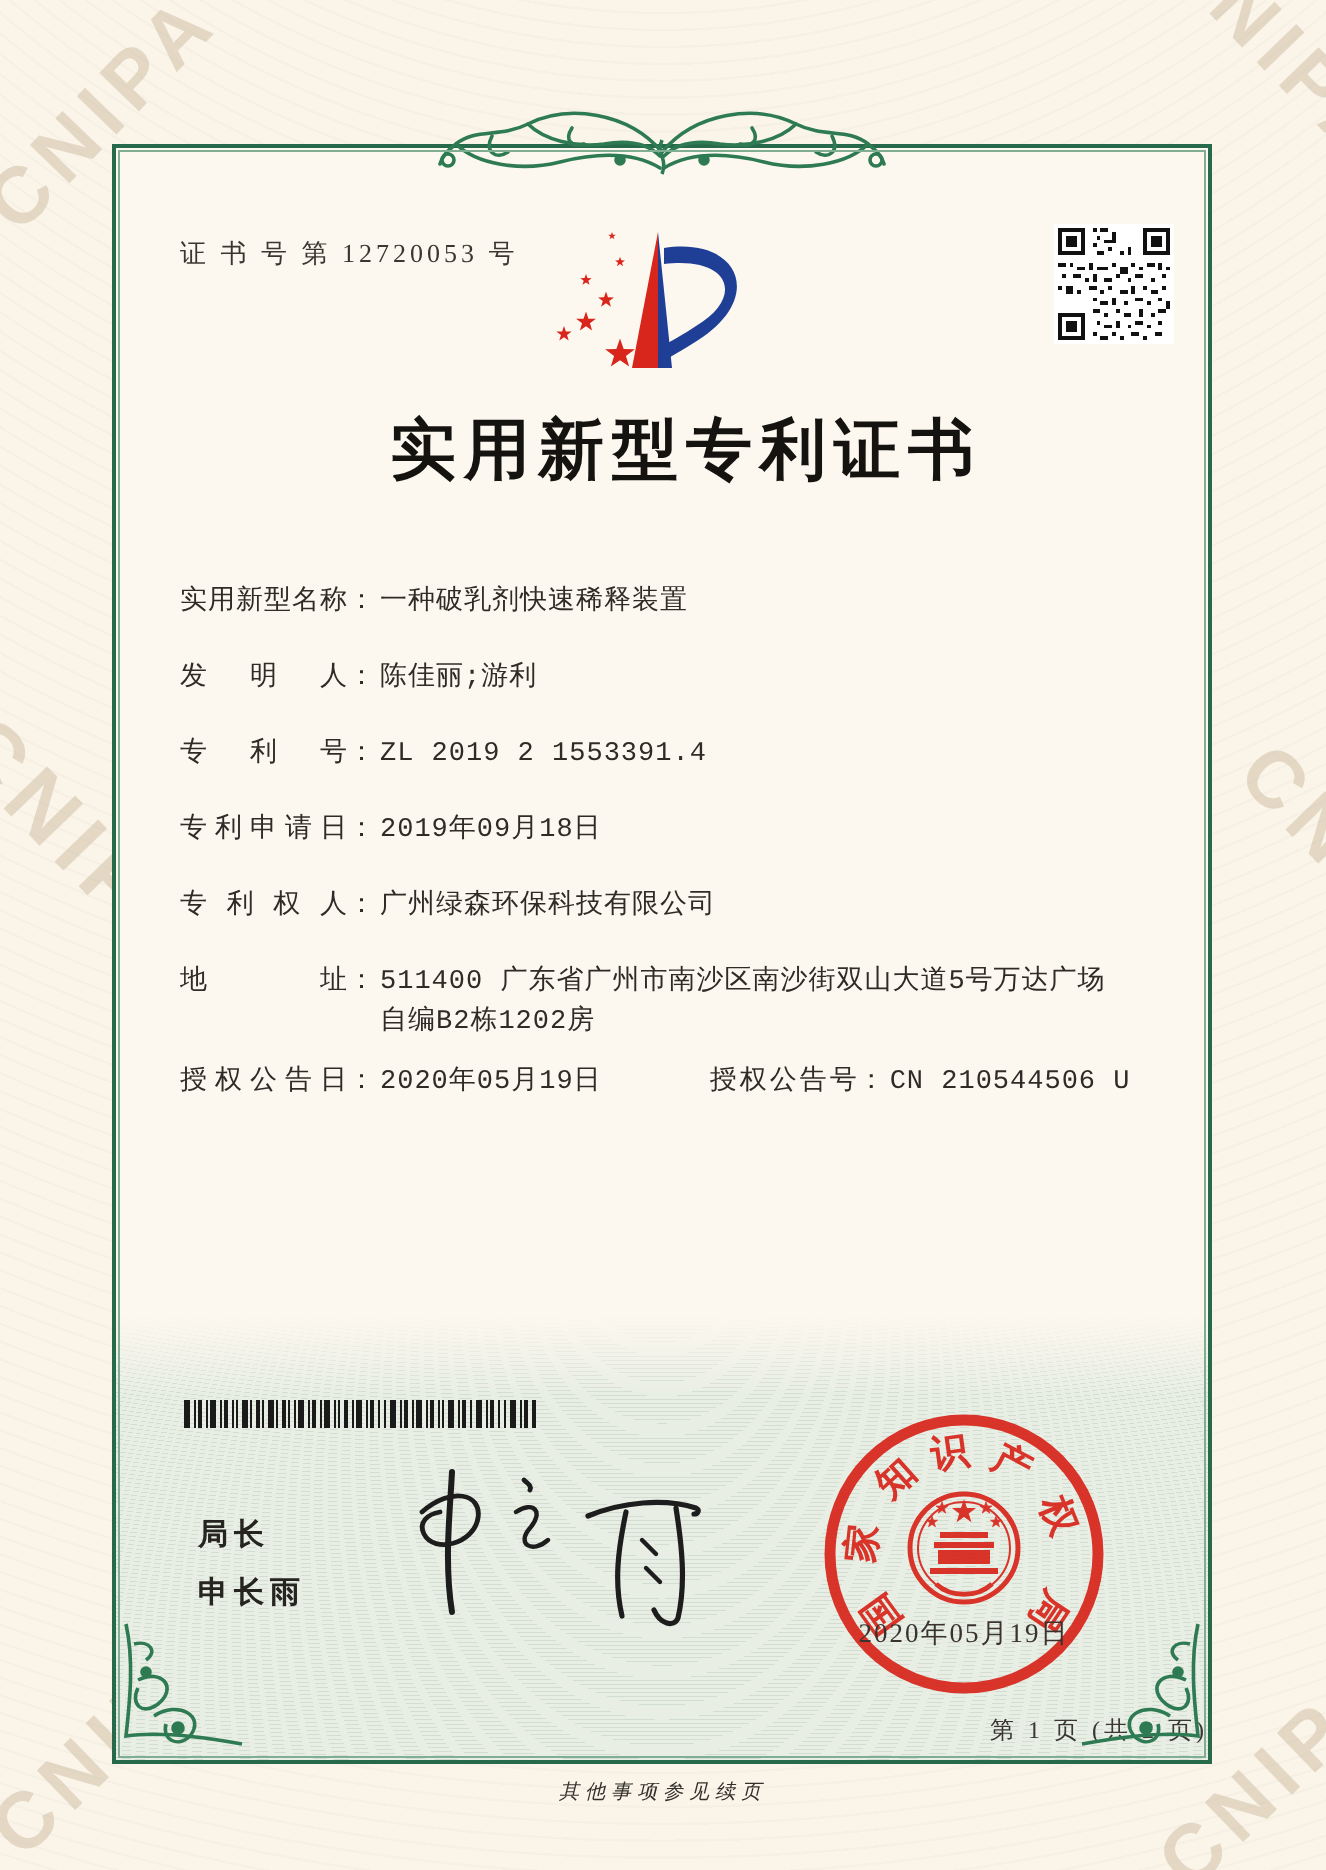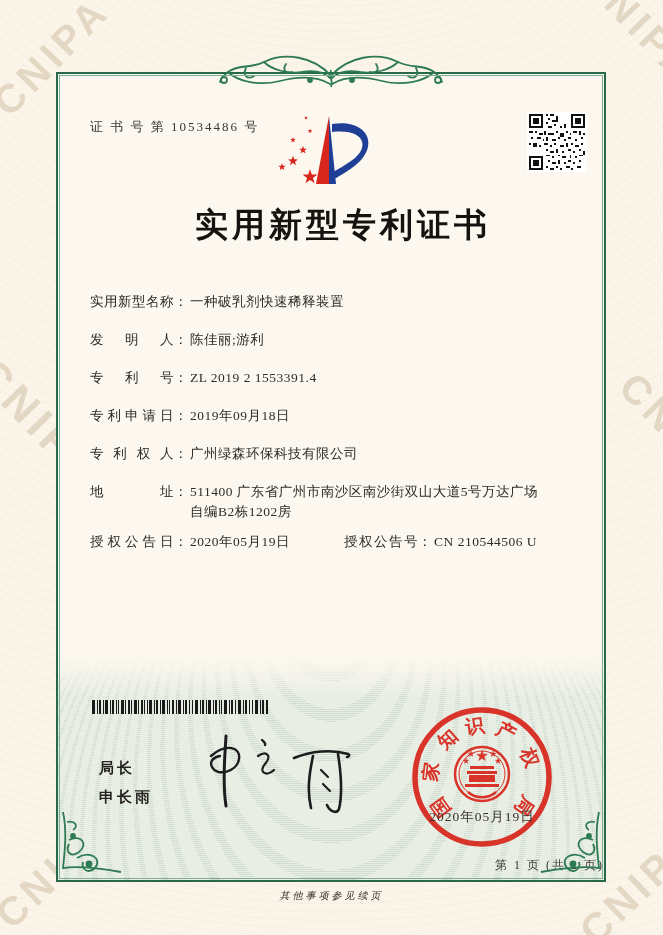--- a/index.html
+++ b/index.html
@@ -23,21 +23,21 @@
   .frame::after{content:'';position:absolute;inset:1px;border:1px solid #7fae93;pointer-events:none;z-index:5;}
   .guilloche{position:absolute;left:0;right:0;bottom:0;height:222px;background-color:#e9eee5;
      background-image:repeating-radial-gradient(150% 120% at 50% -70%, rgba(60,110,80,.13) 0 1px, transparent 1px 6px);}
   .guilloche::before{content:'';position:absolute;left:0;right:0;top:-1px;height:40px;
      background:linear-gradient(#fdf8ef,rgba(253,248,239,0));}
   .cert-no{position:absolute;left:32px;top:44px;font-size:13px;letter-spacing:2px;color:#3a3733;z-index:2;}
   .logo{position:absolute;left:214px;top:36px;z-index:2;}
   .qr{position:absolute;left:469px;top:38px;width:56px;height:56px;background:#fff;padding:2px;z-index:2;}
   .title{position:absolute;left:0;right:0;top:129px;text-align:center;font-size:33px;font-weight:700;
      letter-spacing:4px;color:#151310;z-index:2;margin-left:24px;}
-  .fields{position:absolute;left:32px;right:26px;top:218px;z-index:2;color:#2f2c28;font-size:13.5px;}
+  .fields{position:absolute;left:32px;right:26px;top:218px;z-index:2;color:#2f2c28;font-size:13.5px;font-family:Liberation Mono, monospace;}
   .frow{display:flex;margin-bottom:18px;line-height:20px;letter-spacing:.5px;}
   .frow.addr{margin-bottom:10px;justify-content:space-between;}
   .flabel{display:inline-block;width:84px;text-align:justify;text-align-last:justify;flex:0 0 84px;}
   .fcolon{flex:0 0 16px;}
   .fvalue{flex:1;}
   .grant-row{display:flex;line-height:20px;letter-spacing:.5px;}
   .grant-right{margin-left:54px;display:flex;justify-content:flex-end;}
   .grant-right .flabel{width:74px;flex-basis:74px;}
   .paras{position:absolute;left:32px;width:486px;top:478px;z-index:2;font-size:13.5px;line-height:21.5px;
      color:#2f2c28;letter-spacing:.8px;text-align:justify;}
@@ -104,21 +104,21 @@
       <g stroke="#2e7a52" fill="none" stroke-width="1.8">
         <path d="M4 6 C8 24 6 44 4 62 C18 60 40 62 62 66"></path>
         <path d="M10 34 C22 28 30 38 20 46 C12 52 6 46 10 38"></path>
         <path d="M18 52 C30 44 44 52 36 62 C30 68 22 64 24 56"></path>
         <path d="M8 16 C16 14 20 20 14 24"></path>
         <circle cx="30" cy="58" r="2.5" fill="#2e7a52"></circle>
         <circle cx="14" cy="30" r="2" fill="#2e7a52"></circle>
       </g>
     </svg>
 
-    <div class="cert-no">证 书 号 第 10534486 号</div>
+    <div class="cert-no">证 书 号 第 12720053 号</div>
 
     <svg class="logo" width="112" height="84" viewBox="0 0 112 84">
       <defs>
         <path id="star" d="M0,-10 L2.35,-3.24 9.51,-3.09 3.8,1.24 5.88,8.09 0,4 -5.88,8.09 -3.8,1.24 -9.51,-3.09 -2.35,-3.24 Z"></path>
       </defs>
       <polygon points="57,6 44,74 57,74" fill="#d8261c"></polygon>
       <polygon points="57,6 57,74 64,74" fill="#1f3f97"></polygon>
       <path d="M60 14 C98 8 112 40 74 62 C66 67 62 69 59 71 L59 63 C63 61 70 57 76 53 C100 39 94 18 60 22 Z" fill="#1f3f97"></path>
       <use href="#star" transform="translate(38,67) scale(0.78)" fill="#d8261c"></use>
       <use href="#star" transform="translate(21,51) scale(0.52)" fill="#d8261c"></use>

